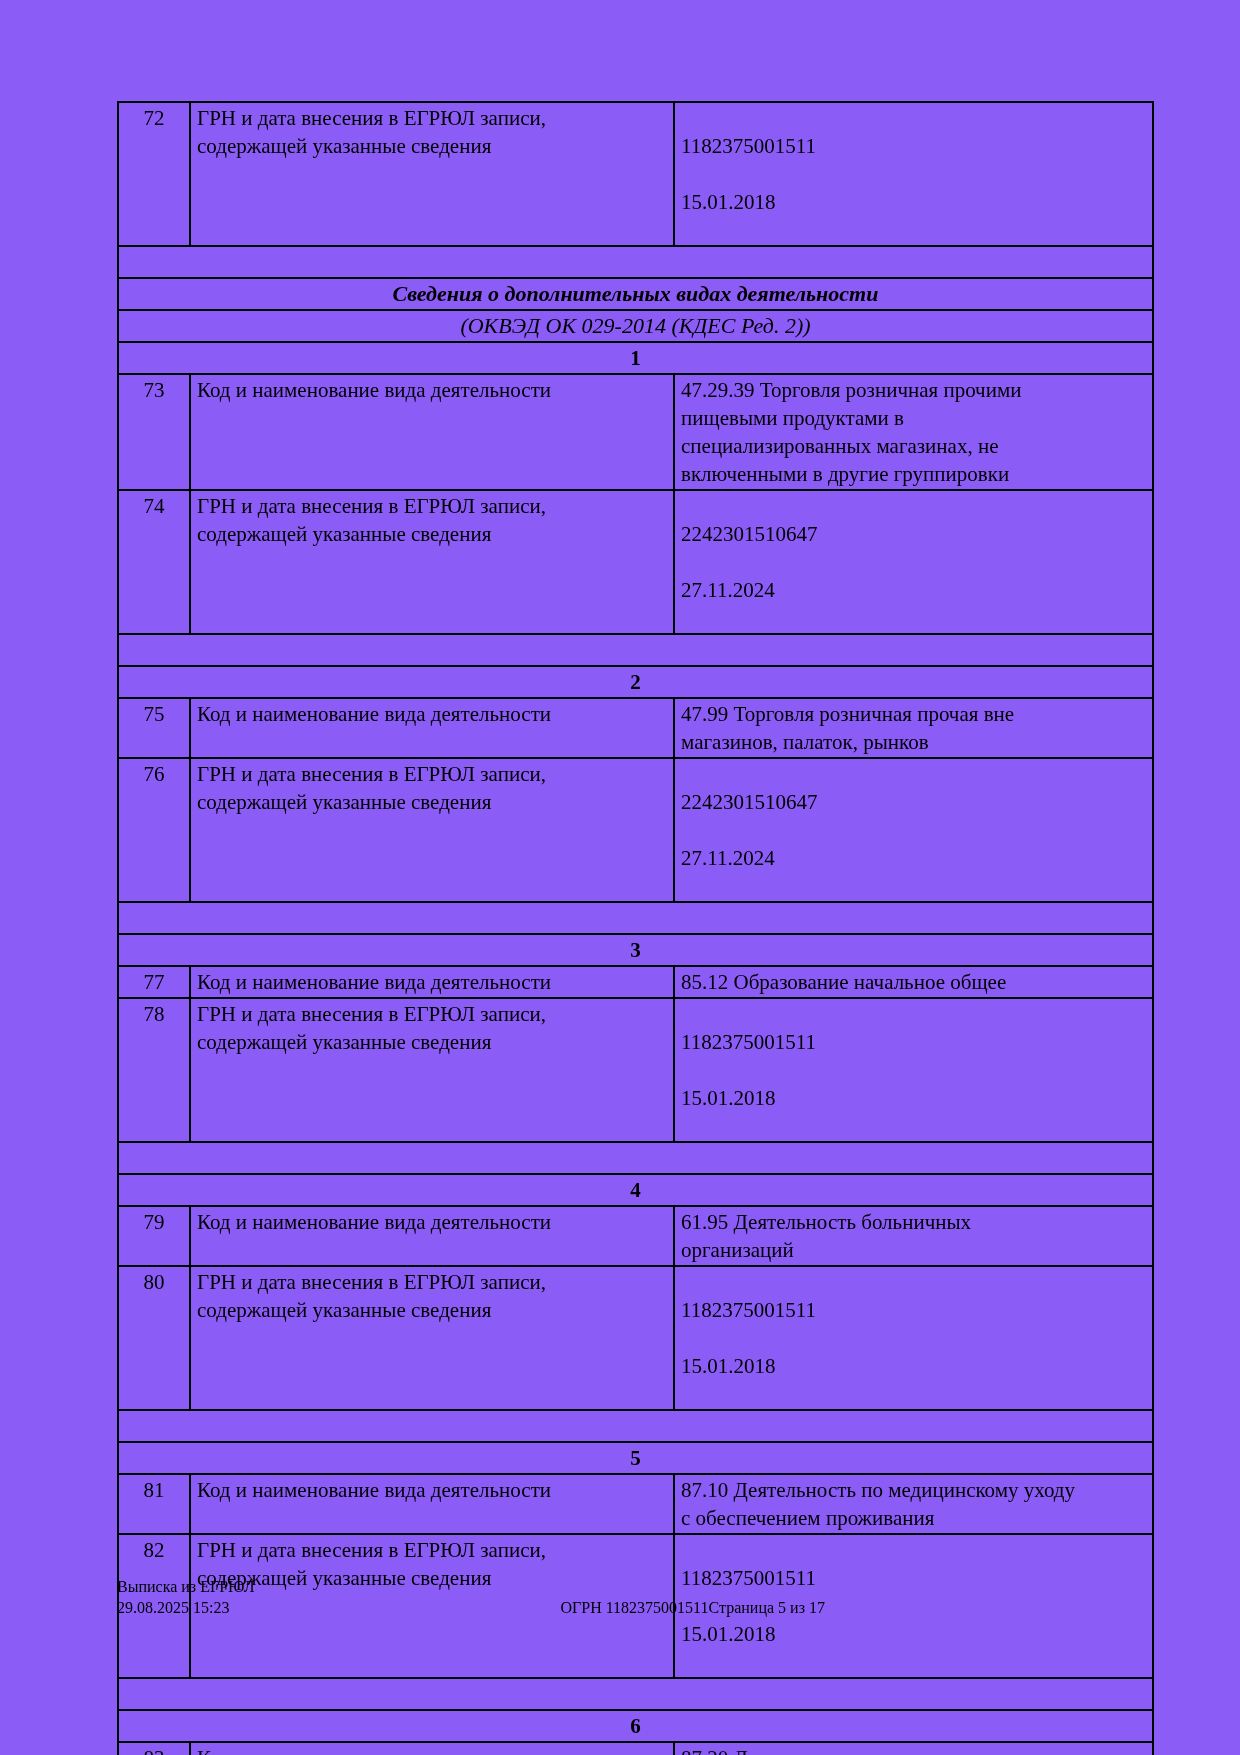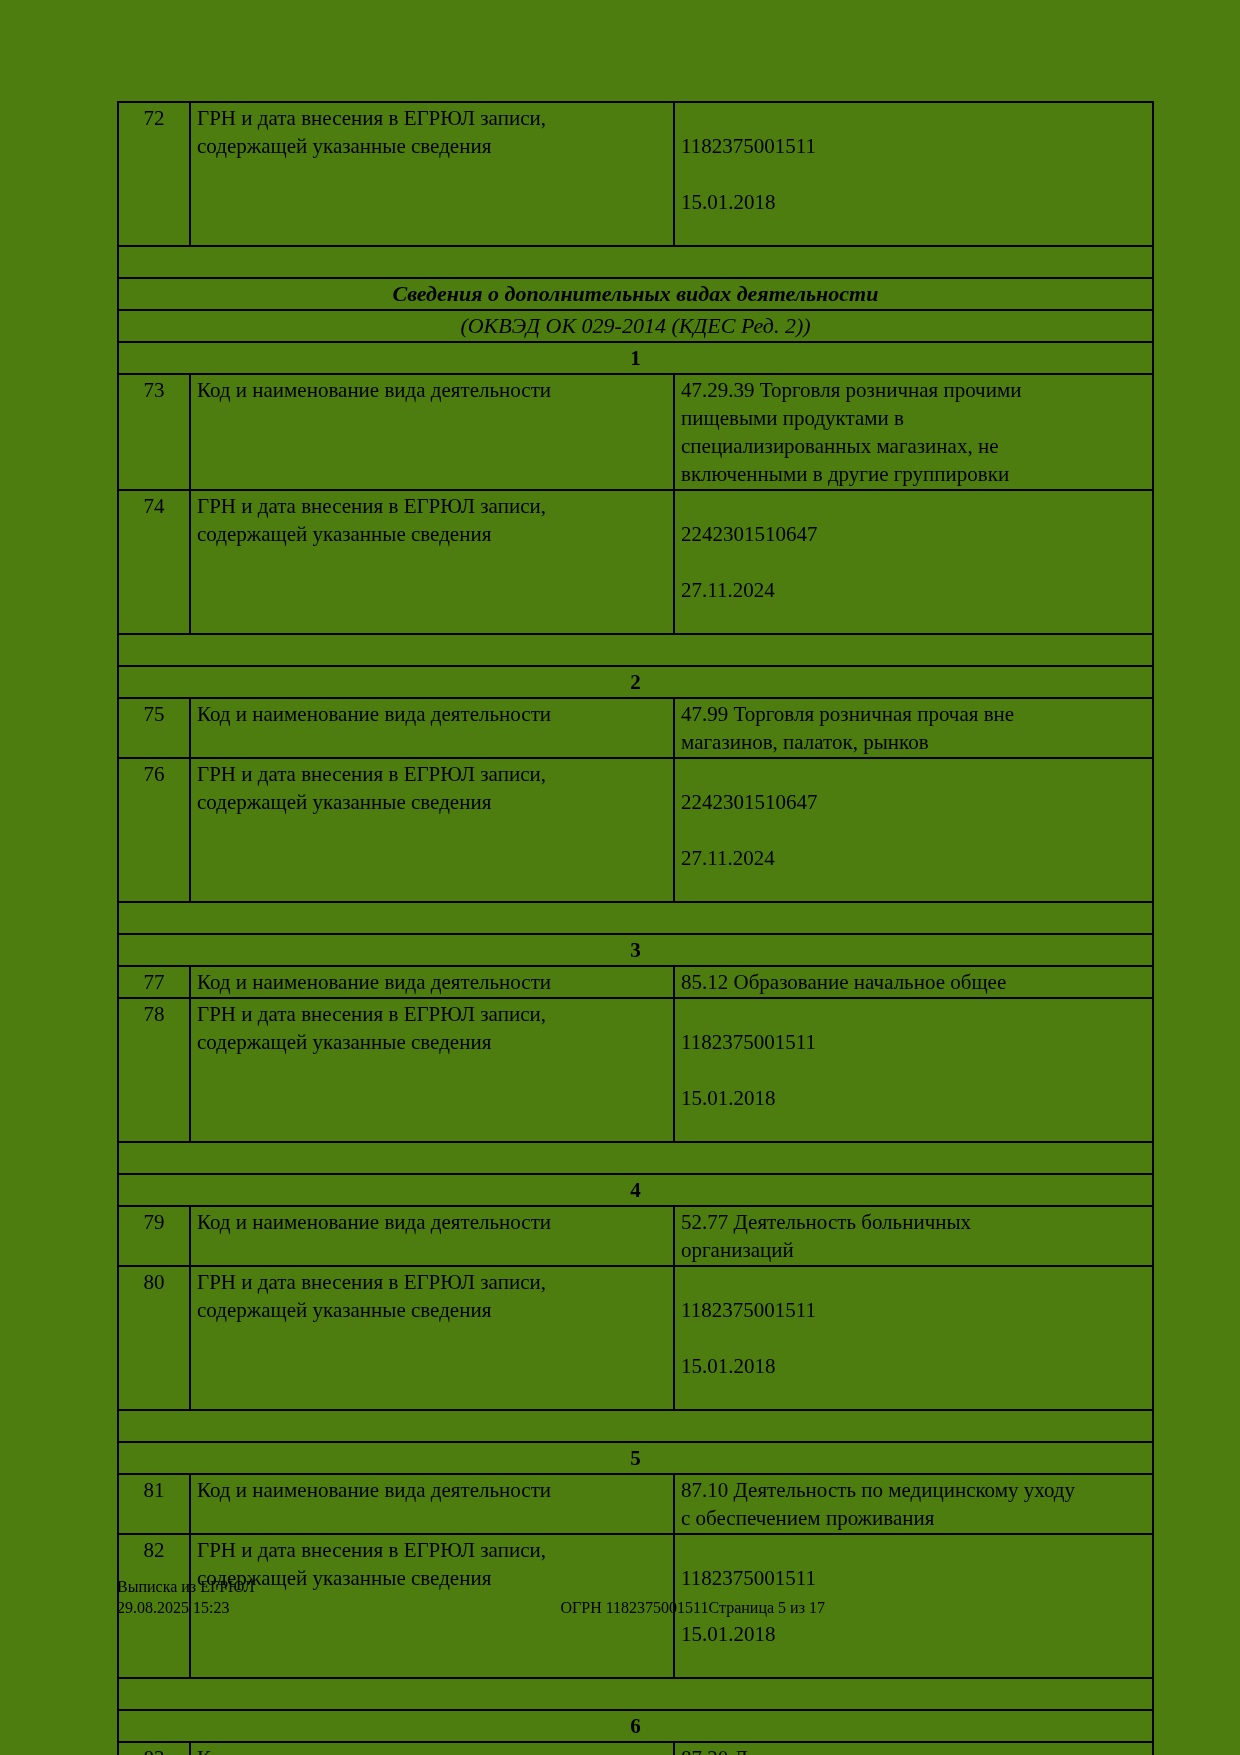--- a/index.html
+++ b/index.html
@@ -4,21 +4,21 @@
 <style>
   html, body {
     margin: 0;
     padding: 0;
     background: #ffffff;
   }
   .page {
     position: relative;
     width: 1240px;
     height: 1755px;
-    background: #4d7c0f;
+    background: #8b5cf6;
     color: #000000;
     font-family: "Liberation Serif", "DejaVu Serif", serif;
     overflow: hidden;
   }
   table.doc {
     position: absolute;
     left: 117px;
     top: 101px;
     width: 1035px;
     border-collapse: collapse;
@@ -168,21 +168,21 @@
       <tr class="sep">
         <td colspan="3"></td>
       </tr>
 
       <tr class="hdr-row">
         <td colspan="3">4</td>
       </tr>
       <tr>
         <td class="num">79</td>
         <td>Код и наименование вида деятельности</td>
-        <td>52.77 Деятельность больничных
+        <td>61.95 Деятельность больничных
 организаций</td>
       </tr>
       <tr>
         <td class="num">80</td>
         <td>ГРН и дата внесения в ЕГРЮЛ записи,
 содержащей указанные сведения</td>
         <td>
           <div>1182375001511</div>
           <div>15.01.2018</div>
         </td>

